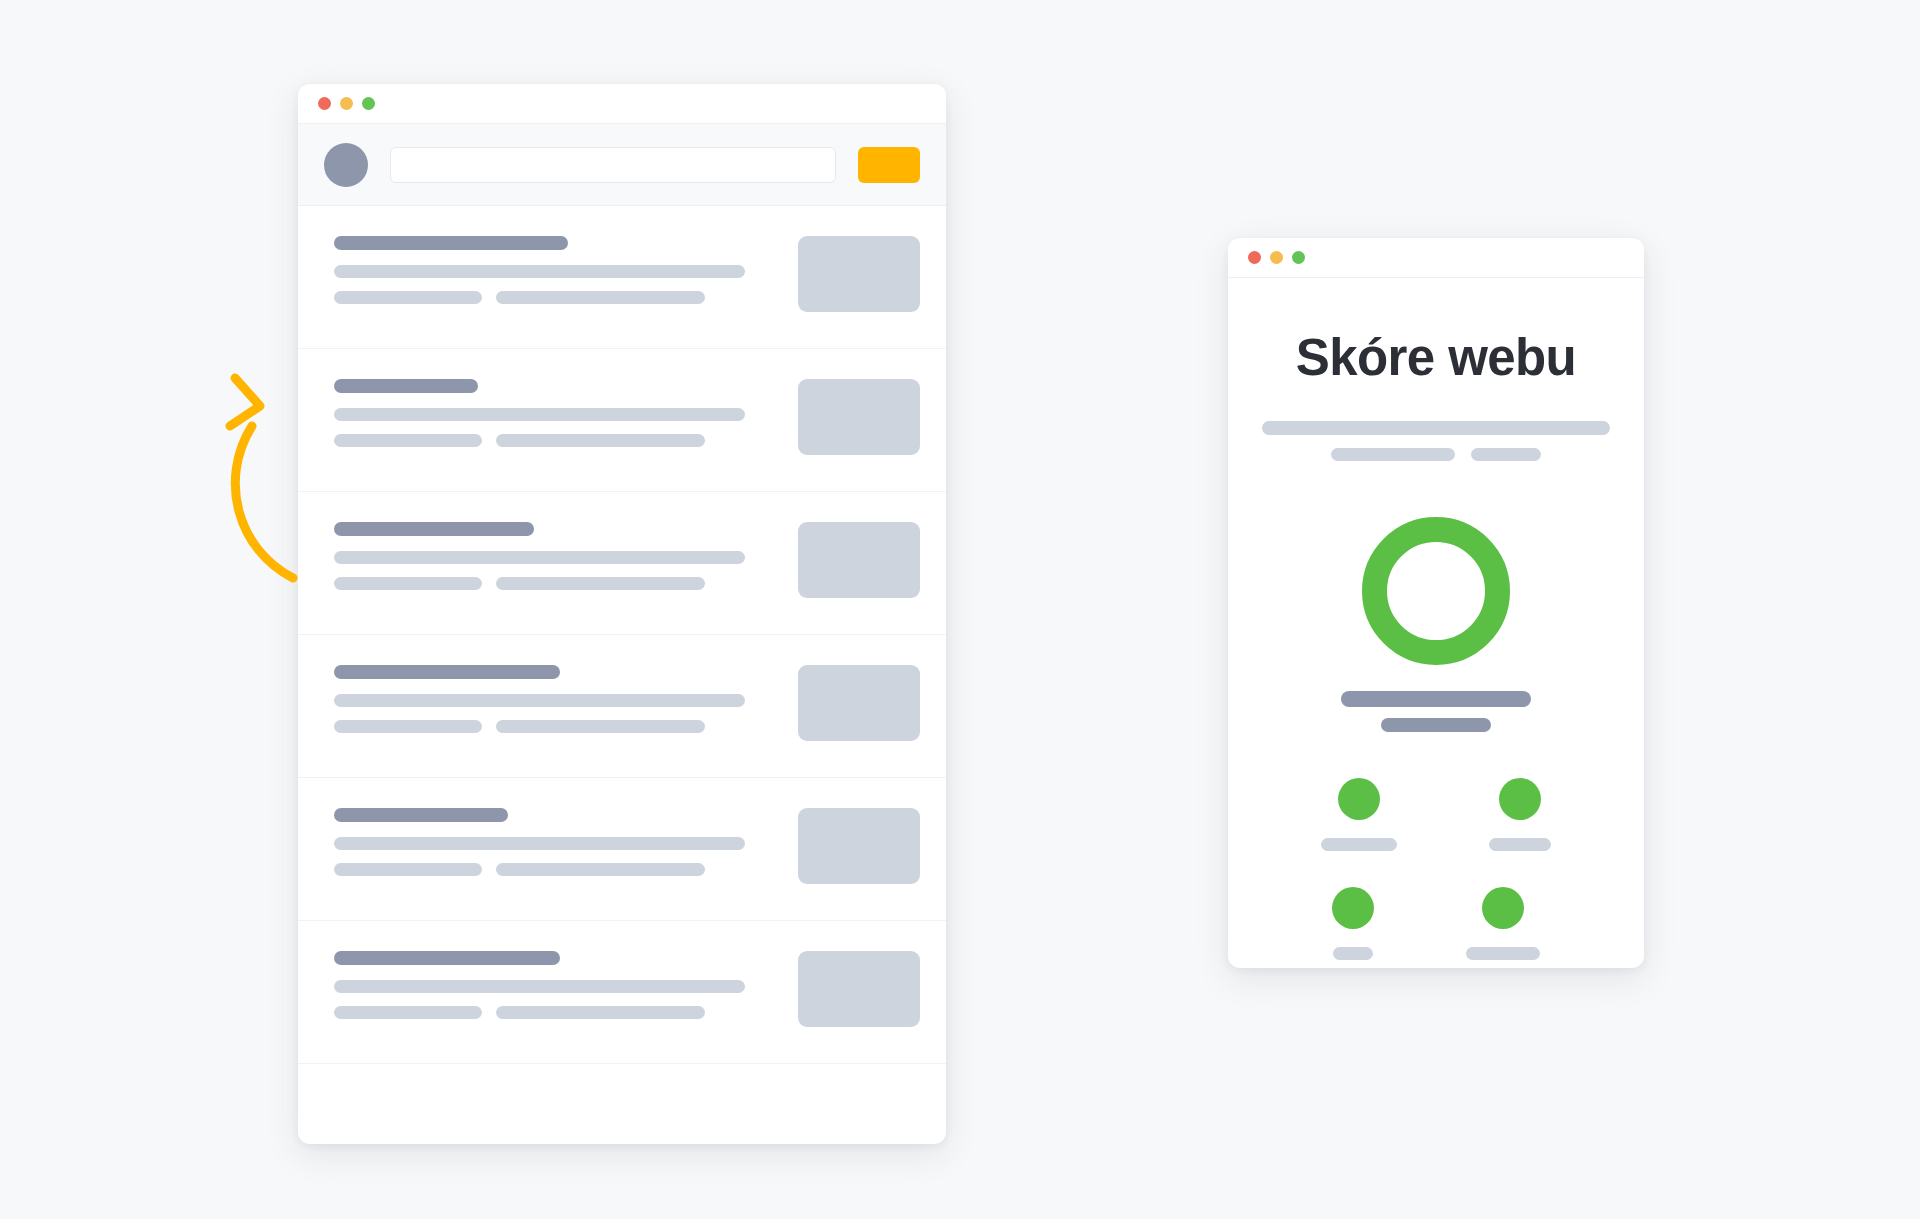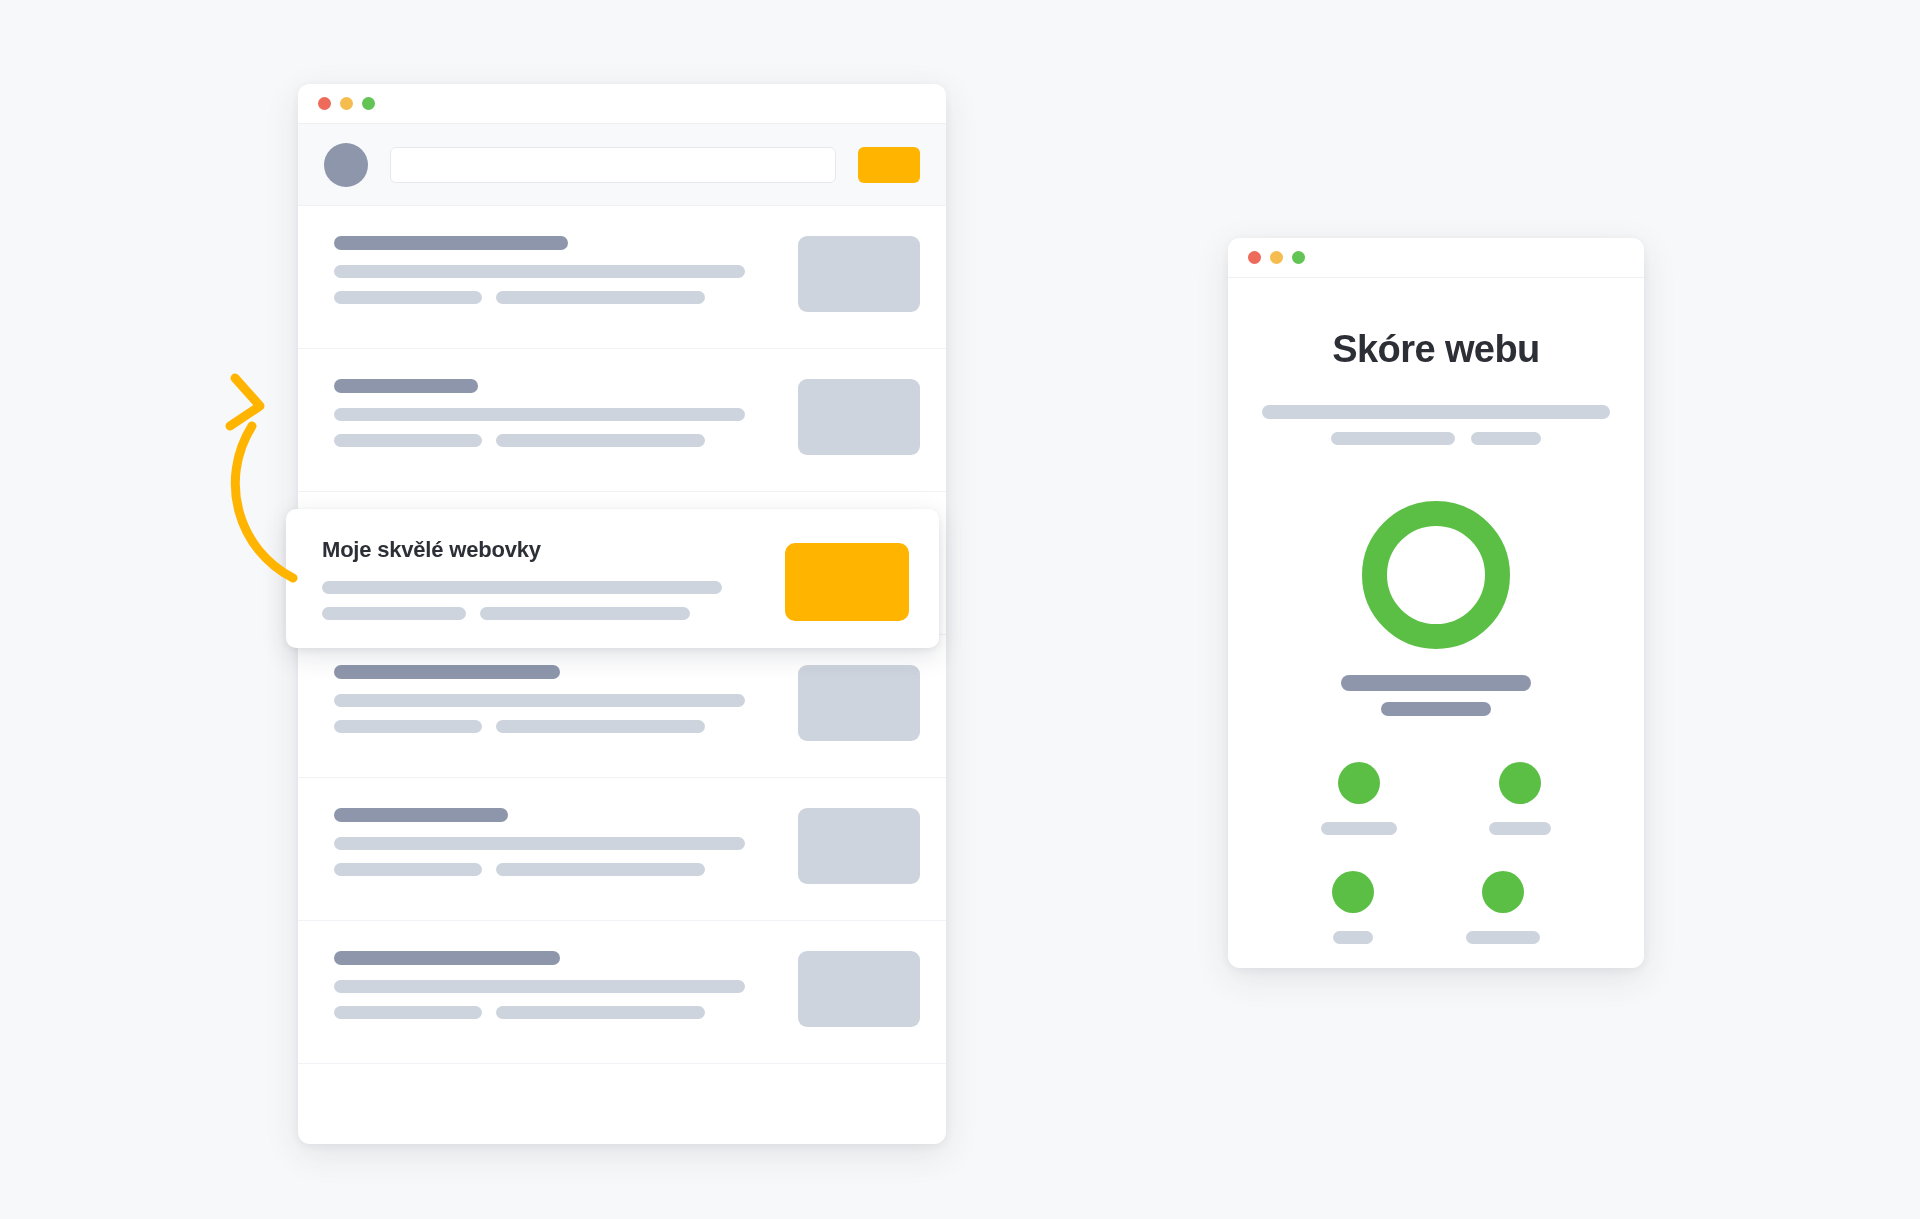--- a/index.html
+++ b/index.html
@@ -149,21 +149,21 @@
   #right-window {
     left: 1228px; top: 238px;
     width: 416px; height: 730px;
   }
   .score-body {
     padding: 32px 34px 0 34px;
     box-sizing: border-box;
     text-align: center;
   }
   .score-title {
-    font-size: 38px;
+    font-size: 51px;
     font-weight: bold;
     color: #2c2f36;
     letter-spacing: -.6px;
     margin: 18px 0 34px 0;
   }
   .meta-line {
     height: 14px; background: #ced4de; border-radius: 7px;
     width: 100%;
   }
   .meta-row {
@@ -278,31 +278,20 @@
             <div class="bar-sm" style="width:148px"></div>
             <div class="bar-sm" style="width:209px"></div>
           </div>
         </div>
         <div class="row-thumb"></div>
       </div>
 
     </div>
   </div>
 
-  <div id="highlight-card">
-    <div class="card-body">
-      <div class="card-title">Moje skvělé webovky</div>
-      <div class="bar bar-line" style="width:400px;margin-top:0"></div>
-      <div class="bar-row">
-        <div class="bar-sm" style="width:144px"></div>
-        <div class="bar-sm" style="width:210px"></div>
-      </div>
-    </div>
-    <button class="cta"></button>
-  </div>
 
   <svg id="pointer-arrow" viewBox="0 0 160 250" fill="none">
     <path d="M103 228 C 48 200, 28 130, 62 76" stroke="#ffb400" stroke-width="9" stroke-linecap="round" fill="none"></path>
     <path d="M45 28 L 70 56 L 40 76" stroke="#ffb400" stroke-width="9" stroke-linecap="round" stroke-linejoin="round" fill="none"></path>
   </svg>
 
   <div class="window" id="right-window">
 
     <div class="titlebar">
       <span class="dot red"></span>

